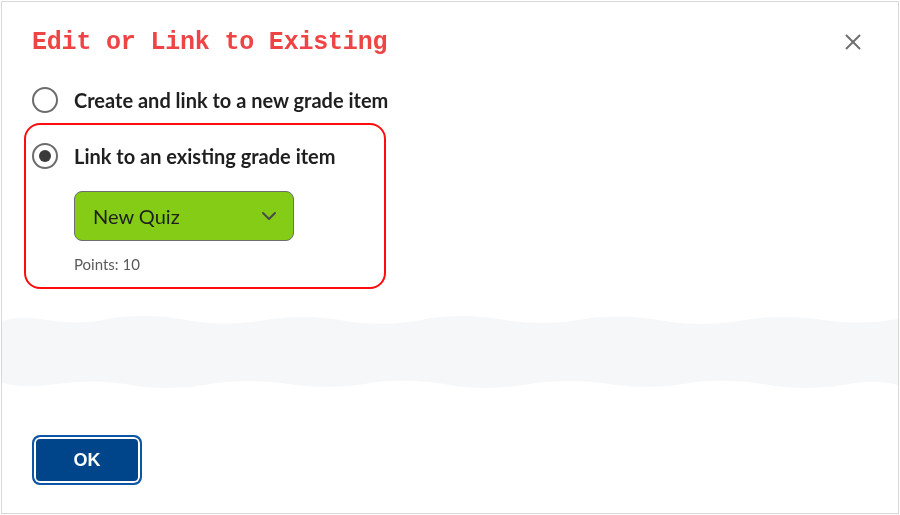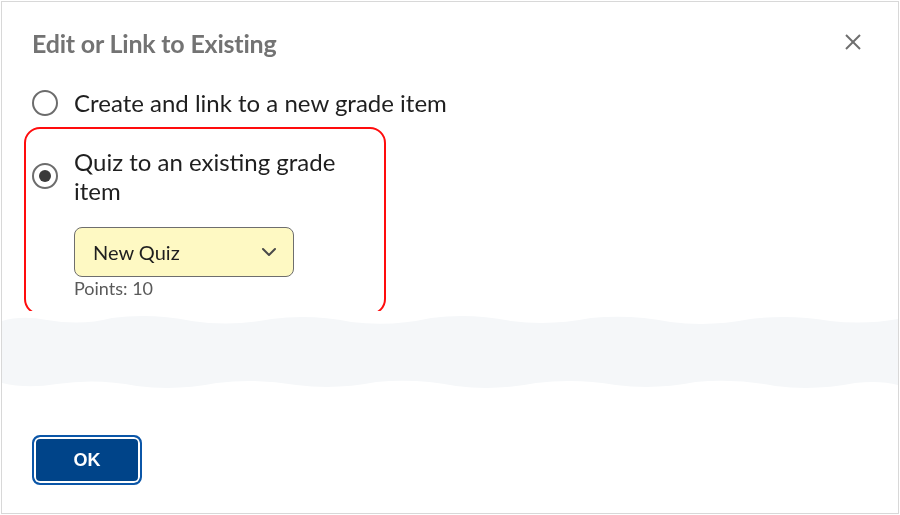--- a/index.html
+++ b/index.html
@@ -24,22 +24,23 @@
     }
     .dialog-header {
       display: flex;
       justify-content: space-between;
       align-items: flex-start;
       padding: 26px 30px 0 30px;
     }
     .dialog-title {
       font-size: 25px;
       font-weight: 700;
-      color: #737373;
+      color: #ef4444;
       letter-spacing: -0.2px;
+      font-family: Liberation Mono, monospace;
     }
     .close-icon {
       font-size: 22px;
       color: #6e6e6e;
       cursor: pointer;
       font-weight: 300;
       line-height: 1;
       padding-top: 4px;
       padding-right: 6px;
     }
@@ -66,22 +67,23 @@
       justify-content: center;
       flex-shrink: 0;
     }
     .radio-inner {
       width: 12px;
       height: 12px;
       border-radius: 50%;
       background: #3a3a3a;
     }
     .radio-label {
-      font-size: 24px;
+      font-size: 20px;
       color: #1f1f1f;
+      font-weight: bold;
     }
     .highlight-box {
       border: 2px solid #ff0c0d;
       border-radius: 16px;
       padding: 18px 22px 14px 6px;
       margin-left: -8px;
       margin-top: 4px;
       width: 362px;
     }
     .highlight-box .radio-row {
@@ -94,36 +96,37 @@
     .select-box {
       display: inline-flex;
       align-items: center;
       justify-content: space-between;
       width: 220px;
       height: 50px;
       border: 1px solid #6e6e6e;
       border-radius: 8px;
       padding: 0 16px 0 18px;
       cursor: pointer;
-      background: #fef9c3;
+      background: #84cc16;
     }
     .select-value {
       font-size: 20px;
       color: #1f1f1f;
     }
     .chevron {
       width: 16px;
       height: 16px;
       display: flex;
       align-items: center;
       justify-content: center;
     }
     .points-text {
       margin-left: 42px;
-      font-size: 18px;
+      margin-top: 14px;
+      font-size: 15px;
       color: #5a5a5a;
     }
     .torn-strip {
       position: absolute;
       left: 0;
       right: 0;
       top: 310px;
       height: 80px;
       background: #f5f7f9;
     }
@@ -192,21 +195,21 @@
     <div class="radio-row first">
       <div class="radio-outer"></div>
       <span class="radio-label">Create and link to a new grade item</span>
     </div>
 
     <div class="highlight-box">
       <div class="radio-row">
         <div class="radio-outer">
           <div class="radio-inner"></div>
         </div>
-        <span class="radio-label">Quiz to an existing grade item</span>
+        <span class="radio-label">Link to an existing grade item</span>
       </div>
 
       <div class="select-wrap">
         <div class="select-box">
           <span class="select-value">New Quiz</span>
           <span class="chevron">
             <svg width="16" height="10" viewBox="0 0 16 10">
               <polyline points="2,2 8,8 14,2" fill="none" stroke="#4a4a4a" stroke-width="2" stroke-linecap="round" stroke-linejoin="round"></polyline>
             </svg>
           </span>

